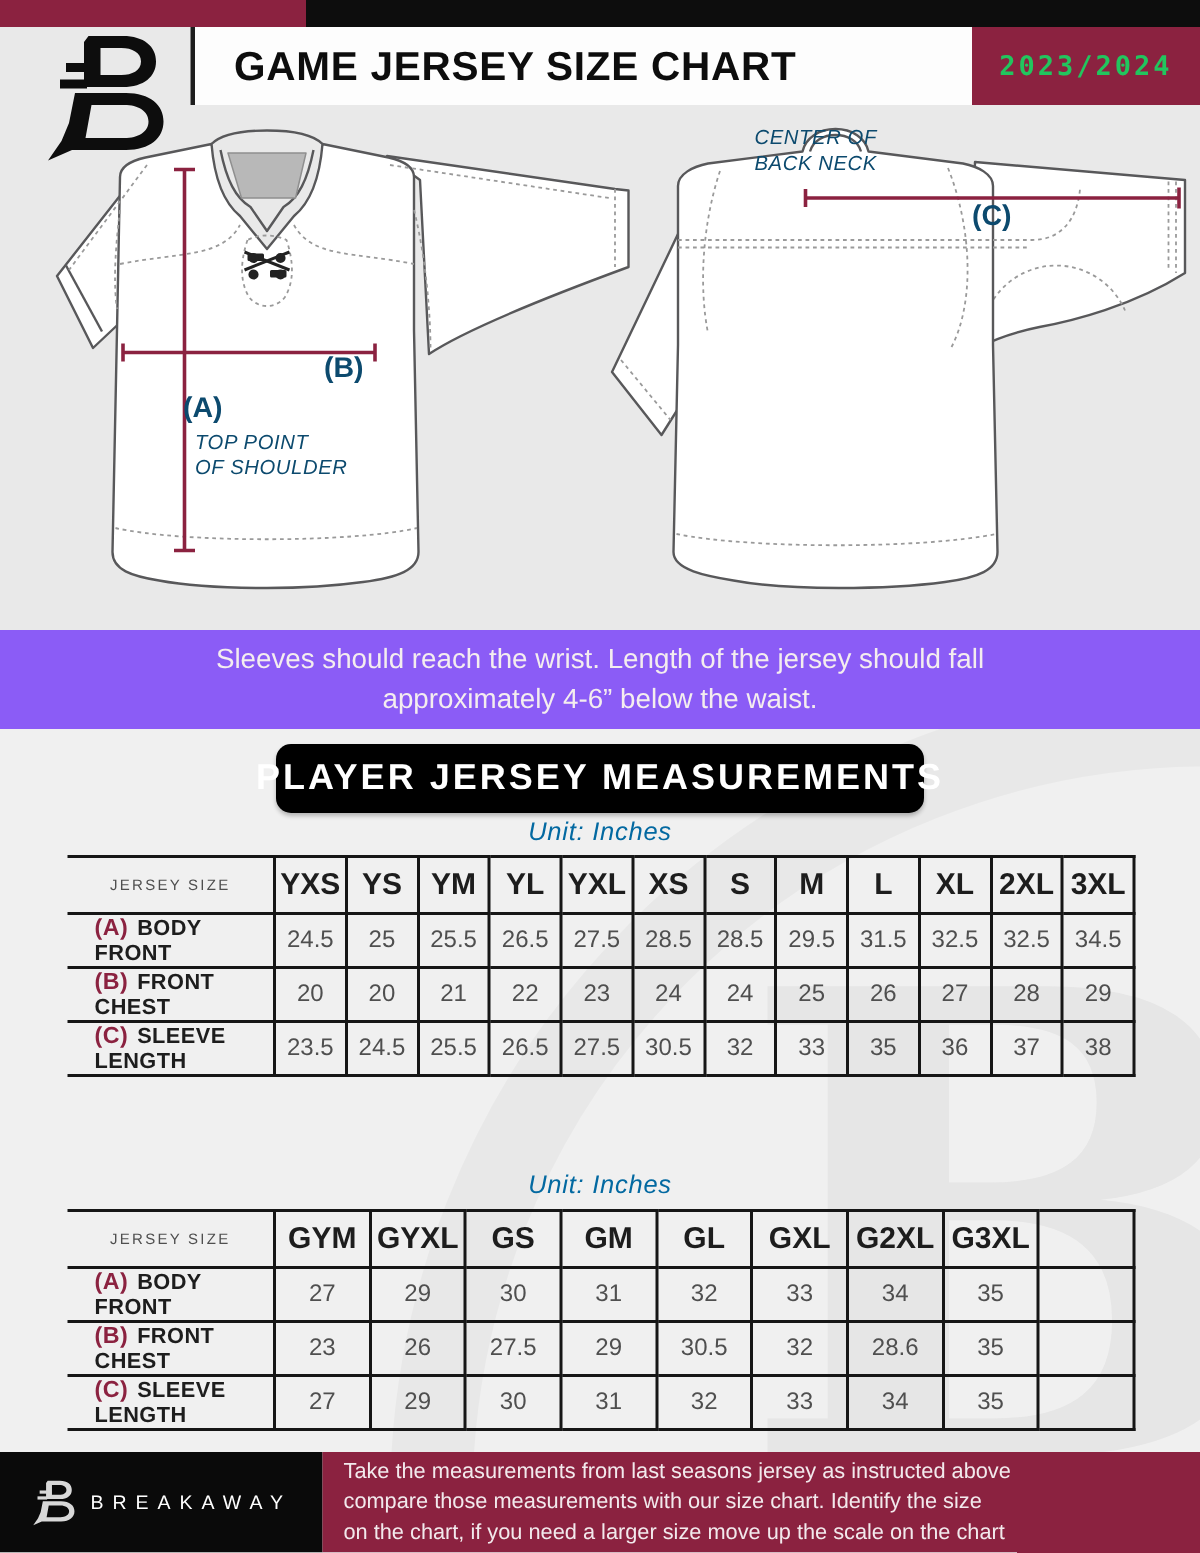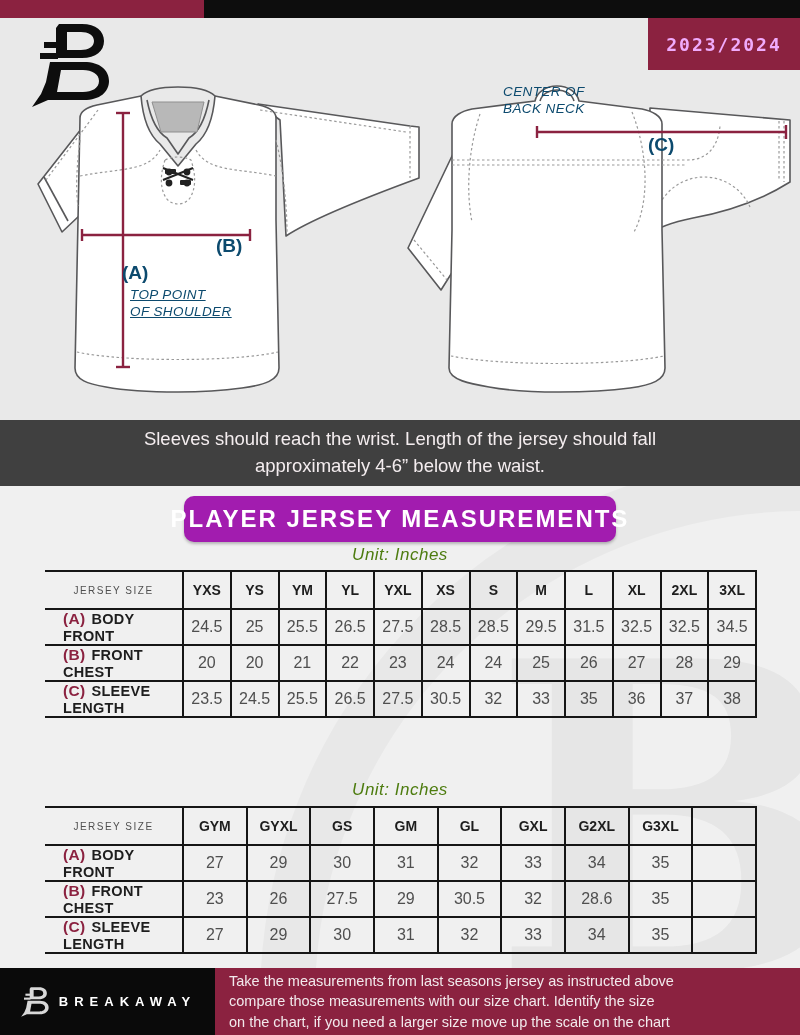--- a/index.html
+++ b/index.html
@@ -7,58 +7,58 @@
         font-family:"Liberation Sans",sans-serif;-webkit-font-smoothing:antialiased;}
   
   .strip-red{position:absolute;left:0;top:0;width:204px;height:18px;background:#8B2240;}
   .strip-black{position:absolute;left:204px;top:0;width:596px;height:18px;background:#0D0D0D;}
   
   .title-band{position:absolute;left:127px;top:18px;width:521px;height:52px;background:#FDFDFD;
               border-left:3px solid #1d1d1d;display:flex;align-items:center;}
   .title-band .title{padding-left:26px;font-size:27px;font-weight:800;letter-spacing:.5px;color:#0d0d0d;white-space:nowrap;}
   .season-box{position:absolute;left:648px;top:18px;width:152px;height:52px;background:#8B2240;
               display:flex;align-items:center;justify-content:center;}
-  .season-box .season{color:#f0abfc;font-family:"DejaVu Sans Mono",monospace;font-weight:bold;font-size:18px;letter-spacing:2px;}
+  .season-box .season{color:#22c55e;font-family:"DejaVu Sans Mono",monospace;font-weight:bold;font-size:18px;letter-spacing:2px;}
   .logo{position:absolute;left:26px;top:20px;}
   
   .diagram{position:absolute;left:0;top:80px;width:800px;height:345px;}
   .diag-label{position:absolute;color:#0c4a6e;white-space:pre-line;line-height:1.25;}
   .diag-note{font-style:italic;font-size:13.5px;letter-spacing:.4px;}
   .diag-key{font-weight:bold;font-size:19px;}
   
-  .notice{position:absolute;left:0;top:420px;width:800px;height:66px;background:#404040;
+  .notice{position:absolute;left:0;top:420px;width:800px;height:66px;background:#8b5cf6;
           display:flex;align-items:center;justify-content:center;}
   .notice .notice-text{color:#F4EDEF;font-size:18.5px;line-height:1.45;text-align:center;white-space:pre-line;}
   
   .lower{position:absolute;left:0;top:486px;width:800px;height:482px;background:#F0F0F0;overflow:hidden;}
   .watermark{position:absolute;right:-55px;top:120px;font-family:"DejaVu Serif",serif;font-weight:bold;
              font-size:430px;line-height:1;color:rgba(100,100,100,0.07);}
   .swoosh{position:absolute;left:260px;top:-30px;width:980px;height:980px;border-radius:50%;
           border:55px solid rgba(0,0,0,0.03);}
-  .section-heading{position:absolute;left:184px;width:432px;height:46px;background:#a21caf;border-radius:10px;
+  .section-heading{position:absolute;left:184px;width:432px;height:46px;background:#000000;border-radius:10px;
                    display:flex;align-items:center;justify-content:center;box-shadow:0 2px 3px rgba(0,0,0,.25);}
   .section-heading .heading-text{color:#fff;font-size:24px;font-weight:bold;letter-spacing:2px;white-space:nowrap;}
   .heading-player{top:10px;} .heading-goalie{top:245px;}
-  .unit-line{position:absolute;left:0;width:800px;text-align:center;font-style:italic;font-size:17px;color:#4d7c0f;letter-spacing:.5px;}
+  .unit-line{position:absolute;left:0;width:800px;text-align:center;font-style:italic;font-size:17px;color:#0369a1;letter-spacing:.5px;}
   .unit-player{top:59px;} .unit-goalie{top:294px;}
   
   .size-table{position:absolute;left:45px;width:712px;border-collapse:collapse;table-layout:fixed;background:transparent;}
   .table-player{top:84px;} .table-goalie{top:320px;}
   .size-table th,.size-table td{border:2px solid #161616;padding:0;text-align:center;vertical-align:middle;}
   .size-table tr>*:first-child{border-left:none;}
   .size-table .head-label{width:137px;font-weight:normal;font-size:10px;color:#4f4f4f;letter-spacing:1.5px;}
-  .size-table thead th{height:36px;font-size:14px;color:#1d1d1d;}
+  .size-table thead th{height:36px;font-size:20px;color:#1d1d1d;}
   .size-table tbody td{height:31px;}
   .size-table td.val{font-size:16px;color:#4f4f4f;}
   .size-table td.row-label{text-align:left;padding-left:18px;font-size:14.5px;color:#1d1d1d;font-weight:bold;letter-spacing:.3px;}
   .size-table td.row-label .rk{color:#8B2240;font-weight:bold;font-size:15.5px;margin-right:6px;}
   
   .footer{position:absolute;left:0;top:968px;width:800px;height:67px;display:flex;}
   .footer-black{width:215px;height:100%;background:#0A0A0A;display:flex;align-items:center;justify-content:center;gap:10px;}
-  .footer-brand{color:#fff;font-size:13px;font-weight:bold;letter-spacing:6px;}
+  .footer-brand{color:#fff;font-size:13px;font-weight:normal;letter-spacing:6px;}
   .footer-red{flex:1;background:#8B2240;display:flex;align-items:center;}
   .footer-note{color:#F2E9EC;font-size:14.5px;line-height:1.4;padding:0 14px;white-space:pre-line;}
 </style>
 </head>
 <body>
 
 <div class="page">
 
   <div class="strip-red"></div>
   <div class="strip-black"></div>
@@ -69,20 +69,23 @@
         <path d="M33 4 L56 4 C70 4 78 11 78 21 C78 31 70 38 56 38 L30 38 L30 8 Z
                  M41 12 L41 30 L55 30 C62 30 68 27 68 21 C68 15 62 12 55 12 Z"></path>
         <path d="M24 42 L58 42 C74 42 83 50 83 61 C83 72 74 80 58 80 L22 80 L6 87 L15 74 L20 62 Z
                  M35 50 L31 72 L57 72 C66 72 73 68 73 61 C73 54 66 50 57 50 Z"></path>
         <rect x="18" y="22" width="14" height="6"></rect>
         <rect x="14" y="33" width="18" height="6"></rect>
       </g>
     </svg>
   </div>
 
+  <div class="title-band">
+    <div class="title">GAME JERSEY SIZE CHART</div>
+  </div>
 
   <div class="season-box">
     <div class="season">2023/2024</div>
   </div>
 
   <svg class="diagram" viewBox="0 0 800 345">
 
     <g stroke="#58585a" stroke-width="1.6" fill="#ffffff" stroke-linejoin="round">
 
       <path d="M100 25 L38 104 L62 152 L96 120 Z"></path>
@@ -164,21 +167,21 @@
         <path d="M537 46 L537 58"></path>
         <path d="M786 45 L786 59"></path>
     </g>
   </svg>
 
   <div class="diag-label diag-note" style="left:503px;top:84px;">CENTER OF
 BACK NECK</div>
   <div class="diag-label diag-key" style="left:648px;top:133px;">(C)</div>
   <div class="diag-label diag-key" style="left:216px;top:234px;">(B)</div>
   <div class="diag-label diag-key" style="left:122px;top:261px;">(A)</div>
-  <div class="diag-label diag-note" style="left:130px;top:287px;text-decoration:underline;">TOP POINT
+  <div class="diag-label diag-note" style="left:130px;top:287px;">TOP POINT
 OF SHOULDER</div>
 
   <div class="notice">
     <div class="notice-text">Sleeves should reach the wrist. Length of the jersey should fall
 approximately 4-6” below the waist.</div>
   </div>
 
   <div class="lower">
     <div class="watermark">B</div>
     <div class="swoosh"></div>

